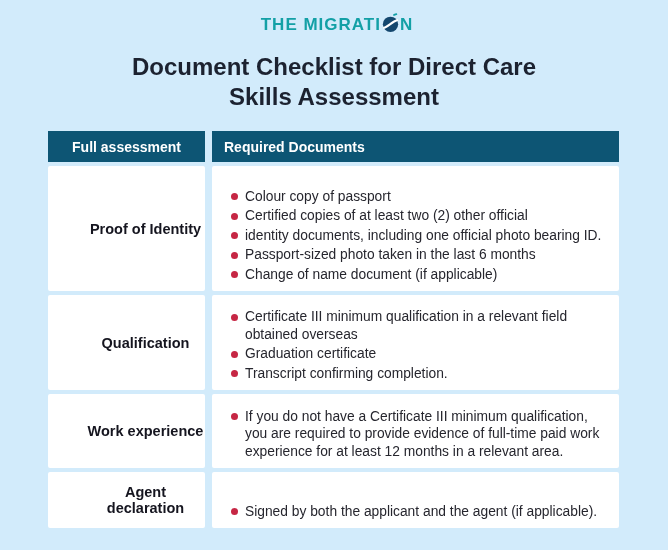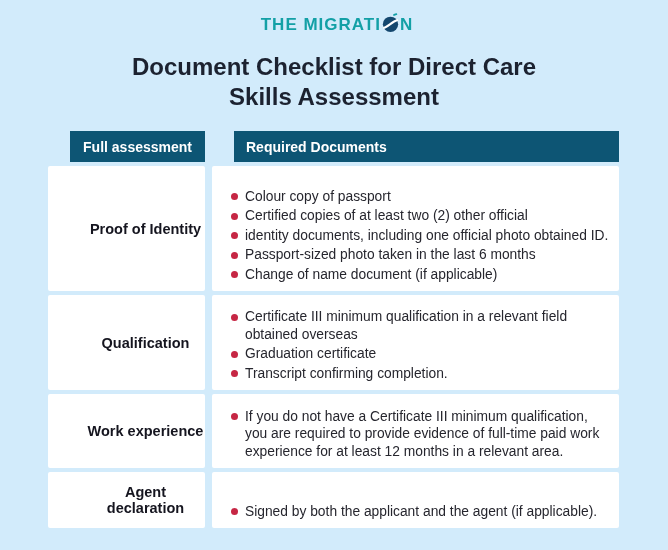--- a/index.html
+++ b/index.html
@@ -41,21 +41,21 @@
     position: absolute; left: 48px; top: 131px; width: 571px;
     display: grid;
     grid-template-columns: 157px 407px;
     grid-template-rows: 31px 125px 95px 74px 56px;
     column-gap: 7px; row-gap: 4px;
   }
   .hcell {
     background: var(--header-bg);
     color: var(--header-text);
     font-size: 14px; font-weight: 700;
-    display: flex; align-items: center; margin-left: 22px;
+    display: flex; align-items: center;
   }
   .hcell.center { justify-content: center; }
   .hcell.left { padding-left: 12px; }
   .label-cell {
     background: var(--cell-bg);
     display: flex; align-items: center; justify-content: center;
     text-align: center;
     color: var(--label-text);
     font-size: 14.5px; font-weight: 700;
     border-radius: 2px;
@@ -100,21 +100,21 @@
 <div class="checklist">
 
   <div class="hcell center">Full assessment</div>
   <div class="hcell left">Required Documents</div>
 
   <div class="label-cell">Proof of Identity</div>
   <div class="bullets-cell">
     <ul>
       <li><span class="dot"></span><span>Colour copy of passport</span></li>
       <li><span class="dot"></span><span>Certified copies of at least two (2) other official</span></li>
-      <li><span class="dot"></span><span>identity documents, including one official photo obtained ID.</span></li>
+      <li><span class="dot"></span><span>identity documents, including one official photo bearing ID.</span></li>
       <li><span class="dot"></span><span>Passport-sized photo taken in the last 6 months</span></li>
       <li><span class="dot"></span><span>Change of name document (if applicable)</span></li>
     </ul>
   </div>
 
   <div class="label-cell">Qualification</div>
   <div class="bullets-cell">
     <ul>
       <li><span class="dot"></span><span>Certificate III minimum qualification in a relevant field obtained overseas</span></li>
       <li><span class="dot"></span><span>Graduation certificate</span></li>

